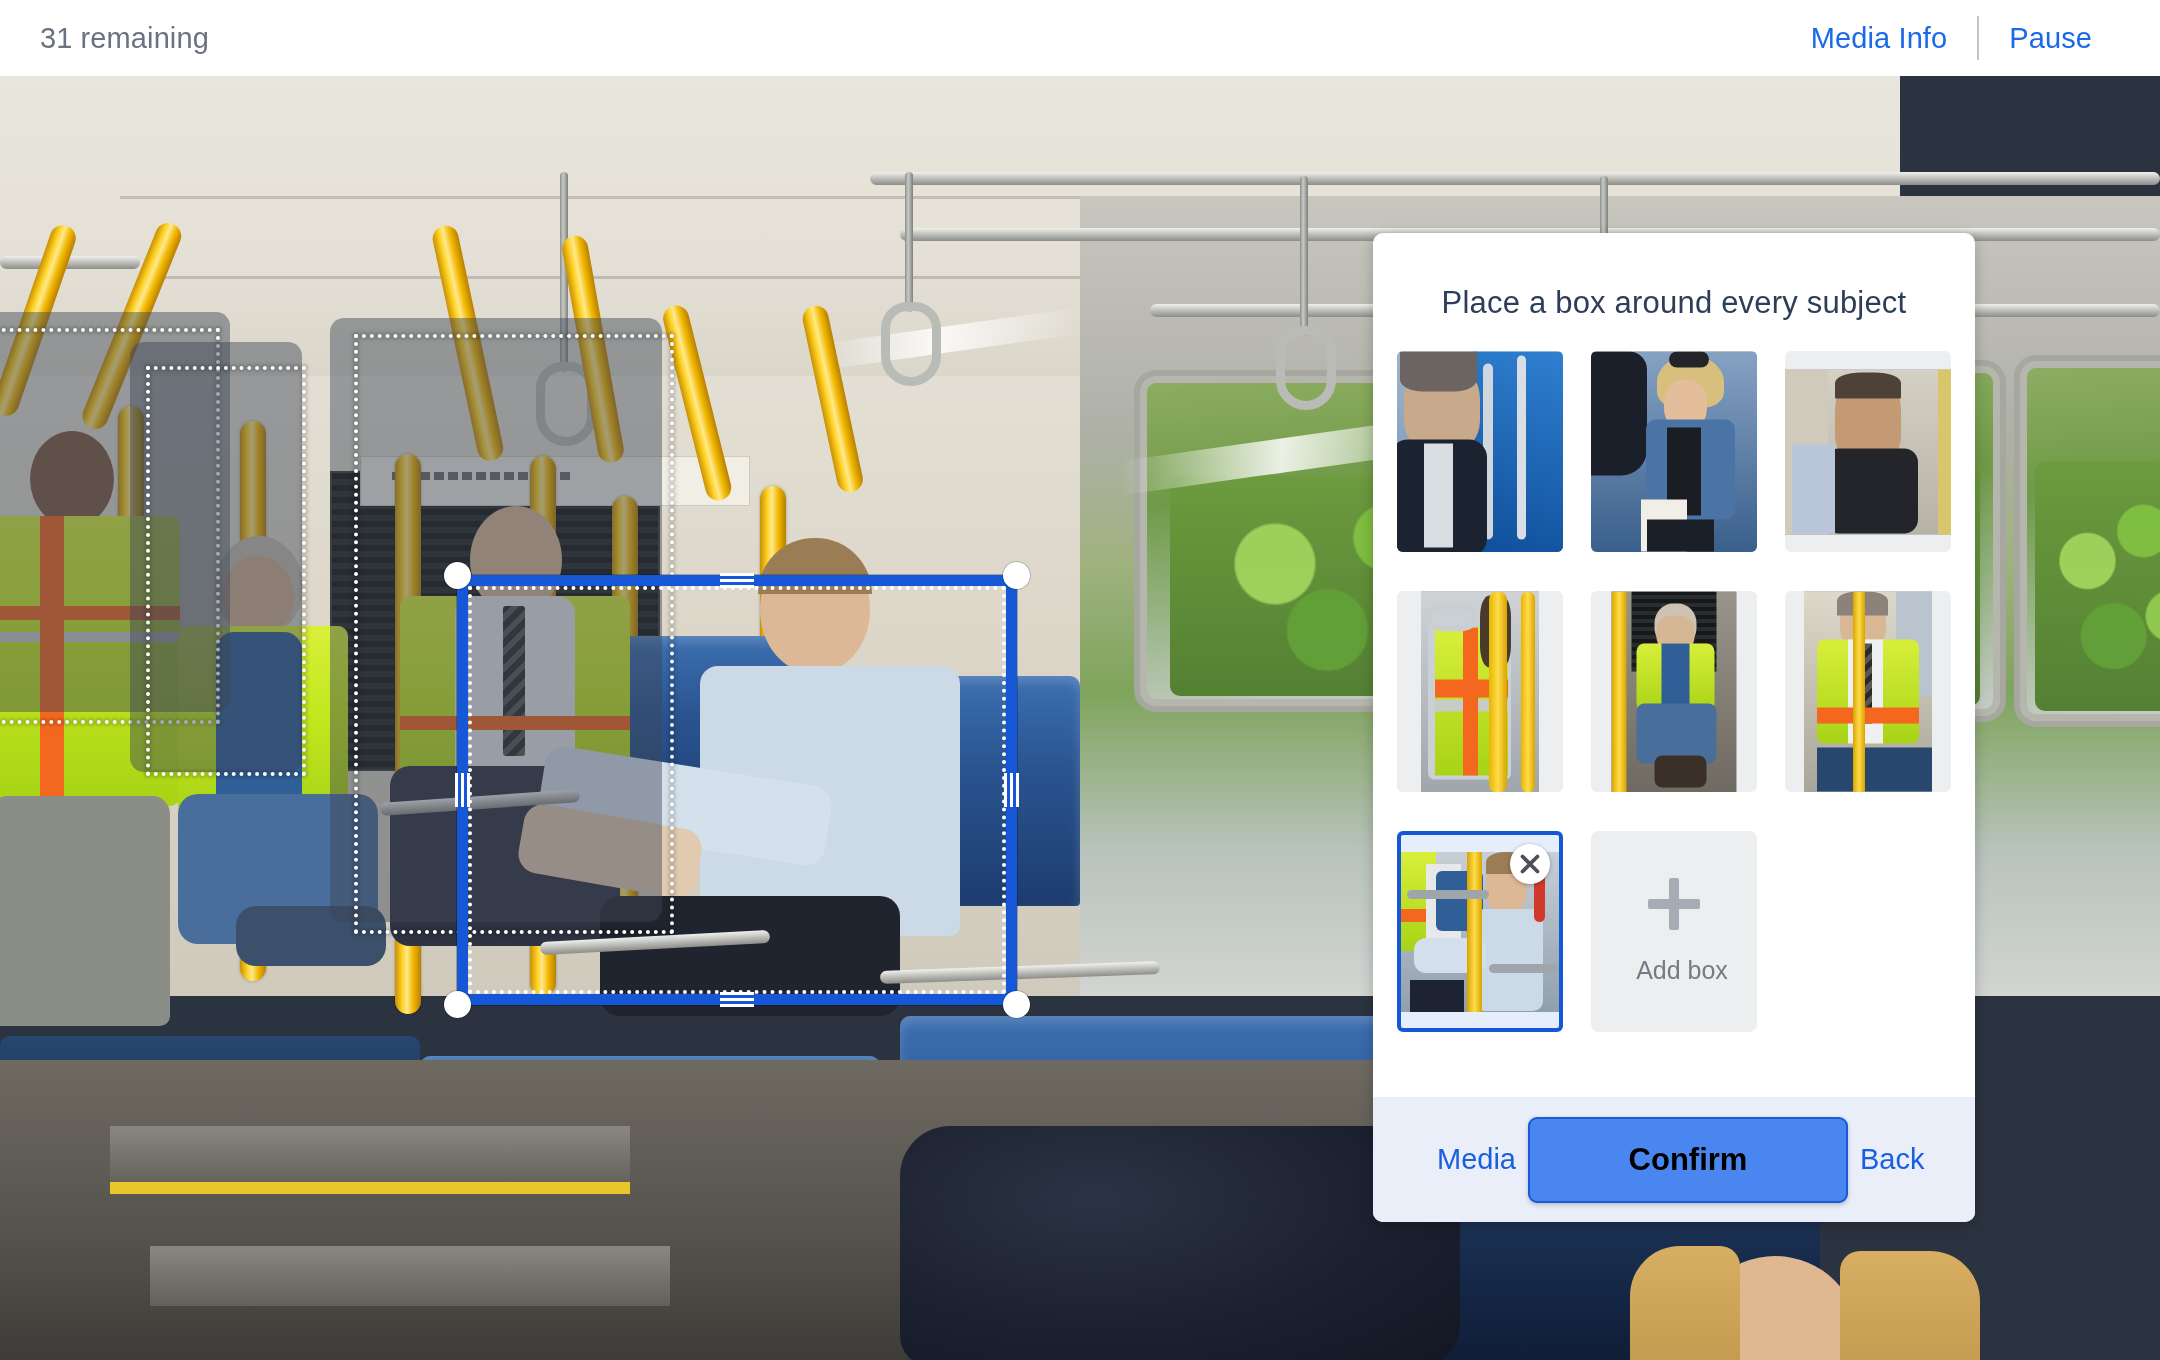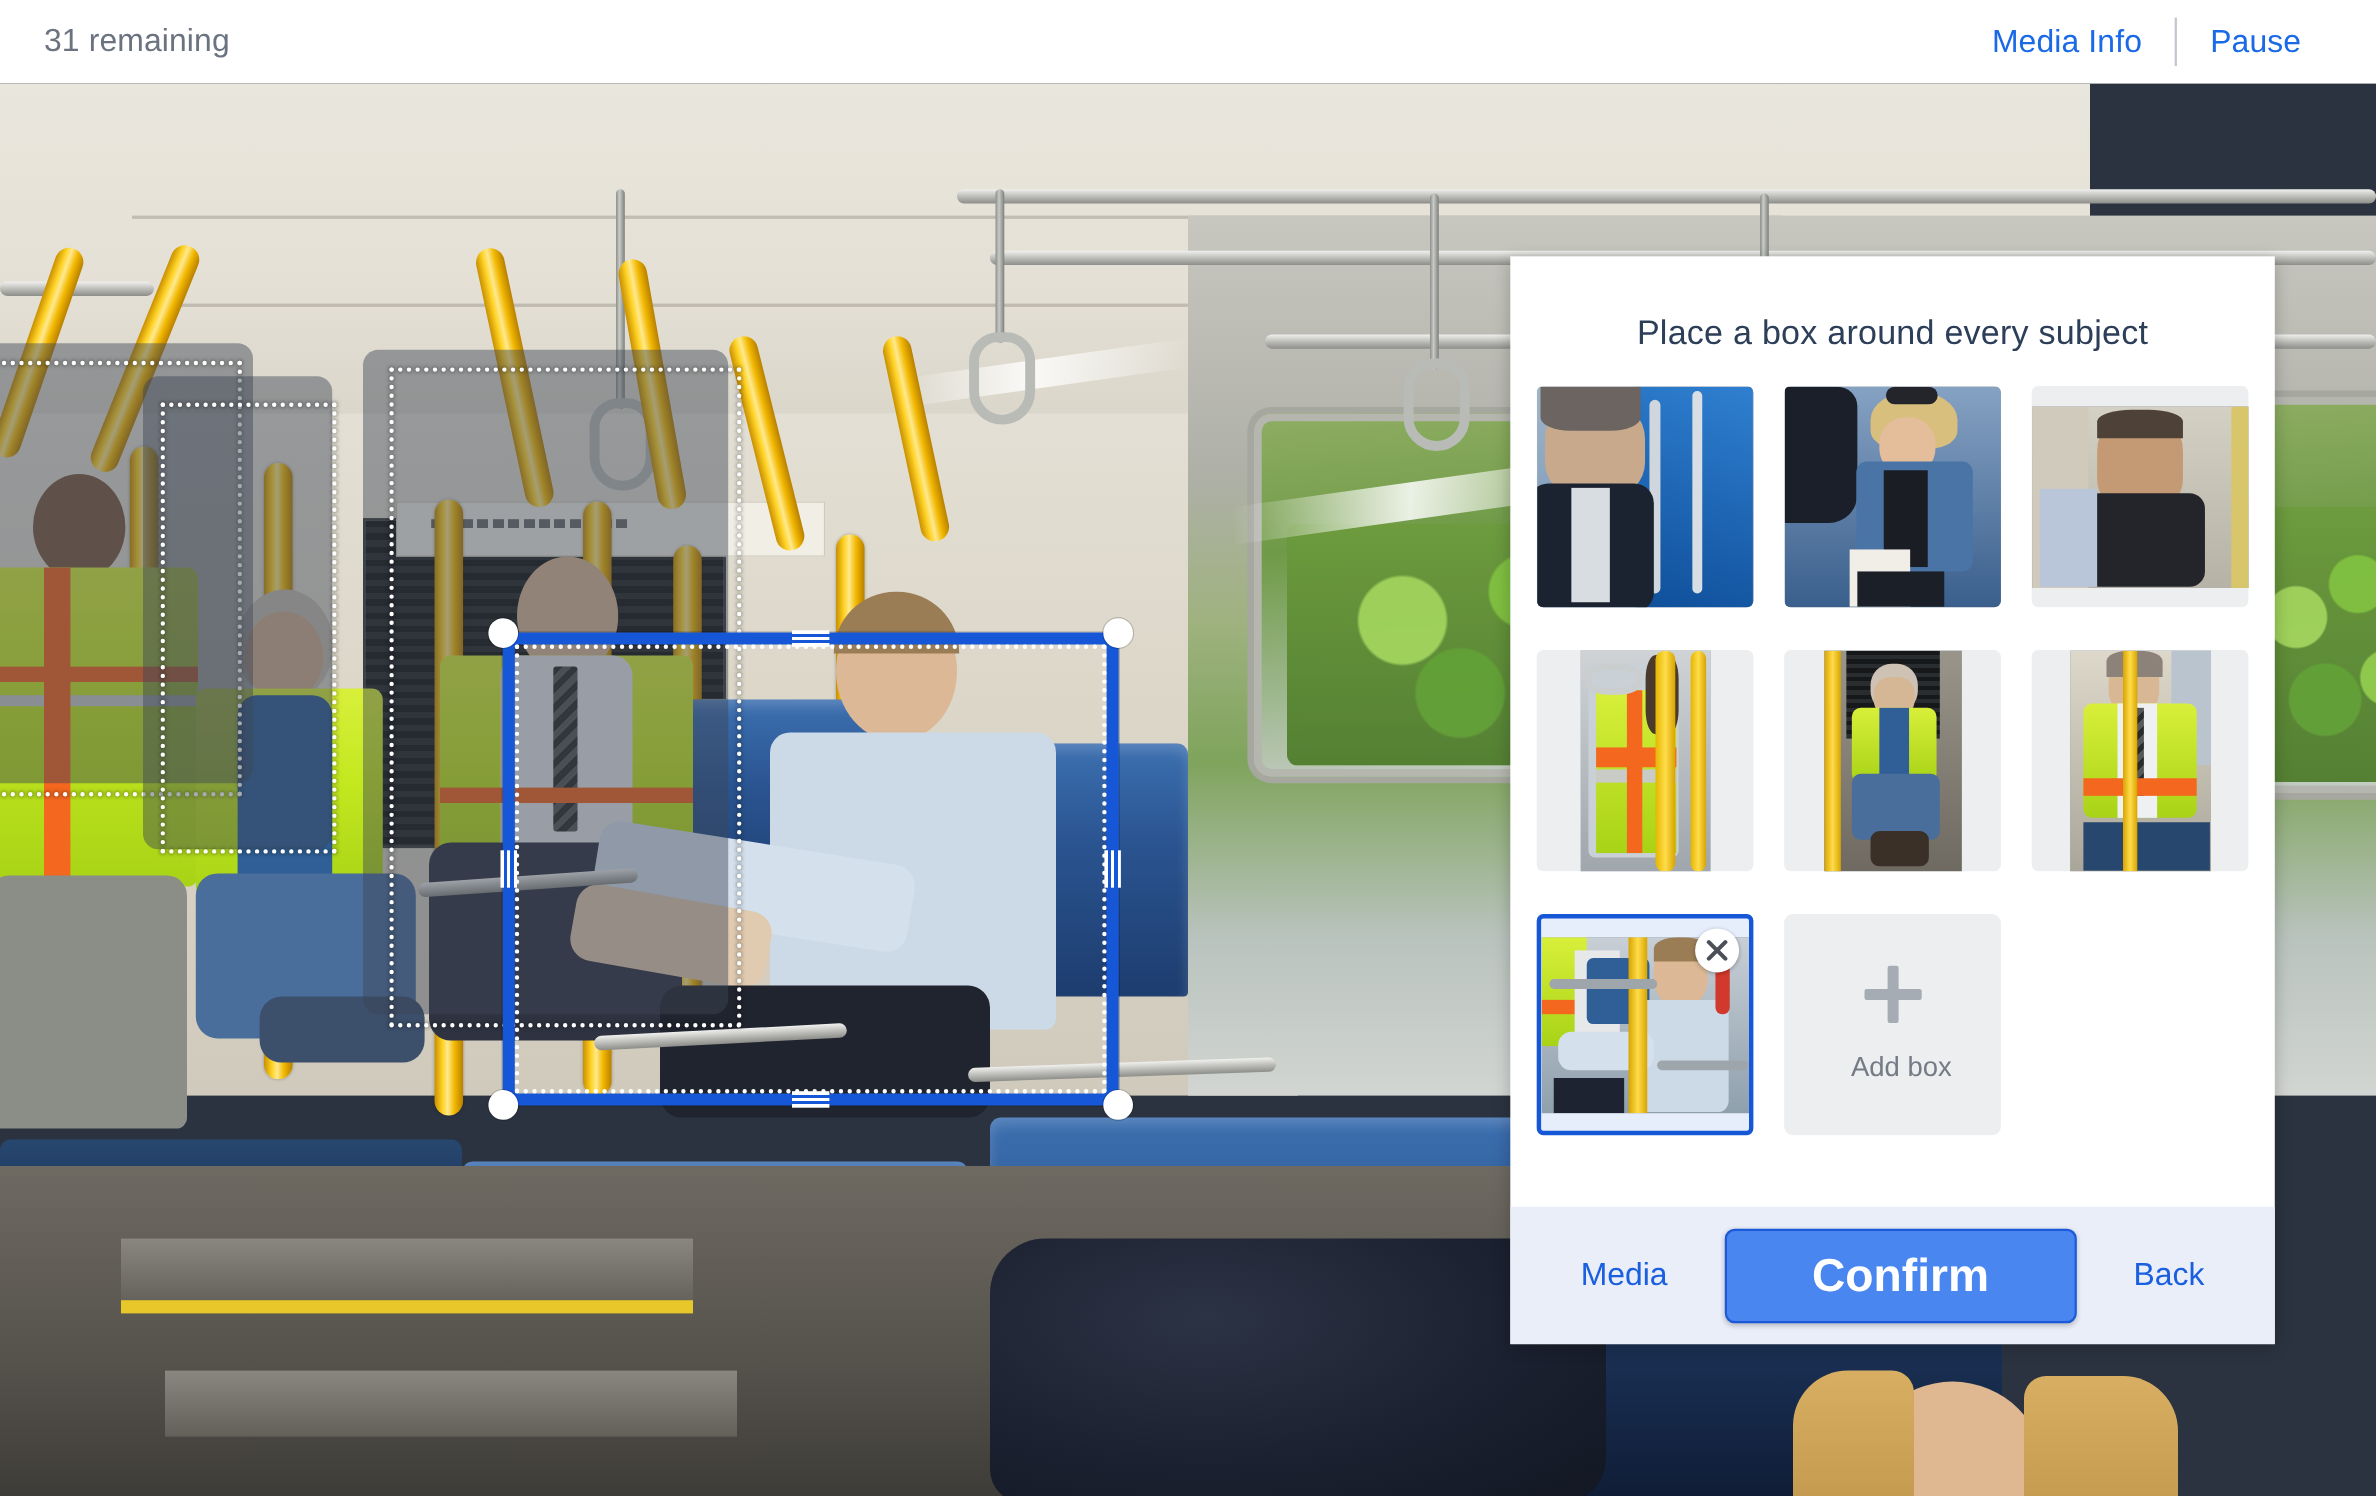--- a/index.html
+++ b/index.html
@@ -193,22 +193,22 @@
     position: absolute; width: 34px; height: 15px;
     background: repeating-linear-gradient(180deg,#ffffff 0 3px,#1557d6 3px 6px);
   }
   .grip-v {
     position: absolute; width: 15px; height: 34px;
     background: repeating-linear-gradient(90deg,#ffffff 0 3px,#1557d6 3px 6px);
   }
 
   
   .panel {
-    position: absolute; left: 1373px; top: 233px; width: 695px; height: 989px;
-    background: #ffffff; border-radius: 0;
+    position: absolute; left: 1373px; top: 233px; width: 602px; height: 989px;
+    background: #ffffff; border-radius: 10px;
     box-shadow: 0 3px 14px rgba(0,0,0,.22);
     display: flex; flex-direction: column; overflow: hidden;
   }
   .panel-title {
     text-align: center; font-size: 31px; color: #2c3e58;
     padding: 52px 0 30px; letter-spacing: .2px;
   }
   .grid {
     flex: 1; padding: 0 24px; display: grid;
     grid-template-columns: repeat(3, 1fr);
@@ -250,21 +250,21 @@
   .panel-footer {
     height: 125px; background: #e9eef9; display: flex;
     align-items: center; justify-content: space-between; padding: 0 52px;
   }
   .footer-link {
     font-size: 29px; color: #1a5fe0; cursor: pointer; padding: 10px 12px;
   }
   .confirm-btn {
     min-width: 320px; height: 86px; border-radius: 9px;
     background: #4a86ef; border: 2px solid #1a5ad8;
-    color: #ffffff; font-size: 42px; font-weight: bold;
+    color: #000000; font-size: 31px; font-weight: bold;
     display: flex; align-items: center; justify-content: center;
     cursor: pointer; box-shadow: 0 2px 5px rgba(0,0,0,.22);
   }
 
   
   .ph { position: absolute; }
 </style>
 </head>
 <body>
 

